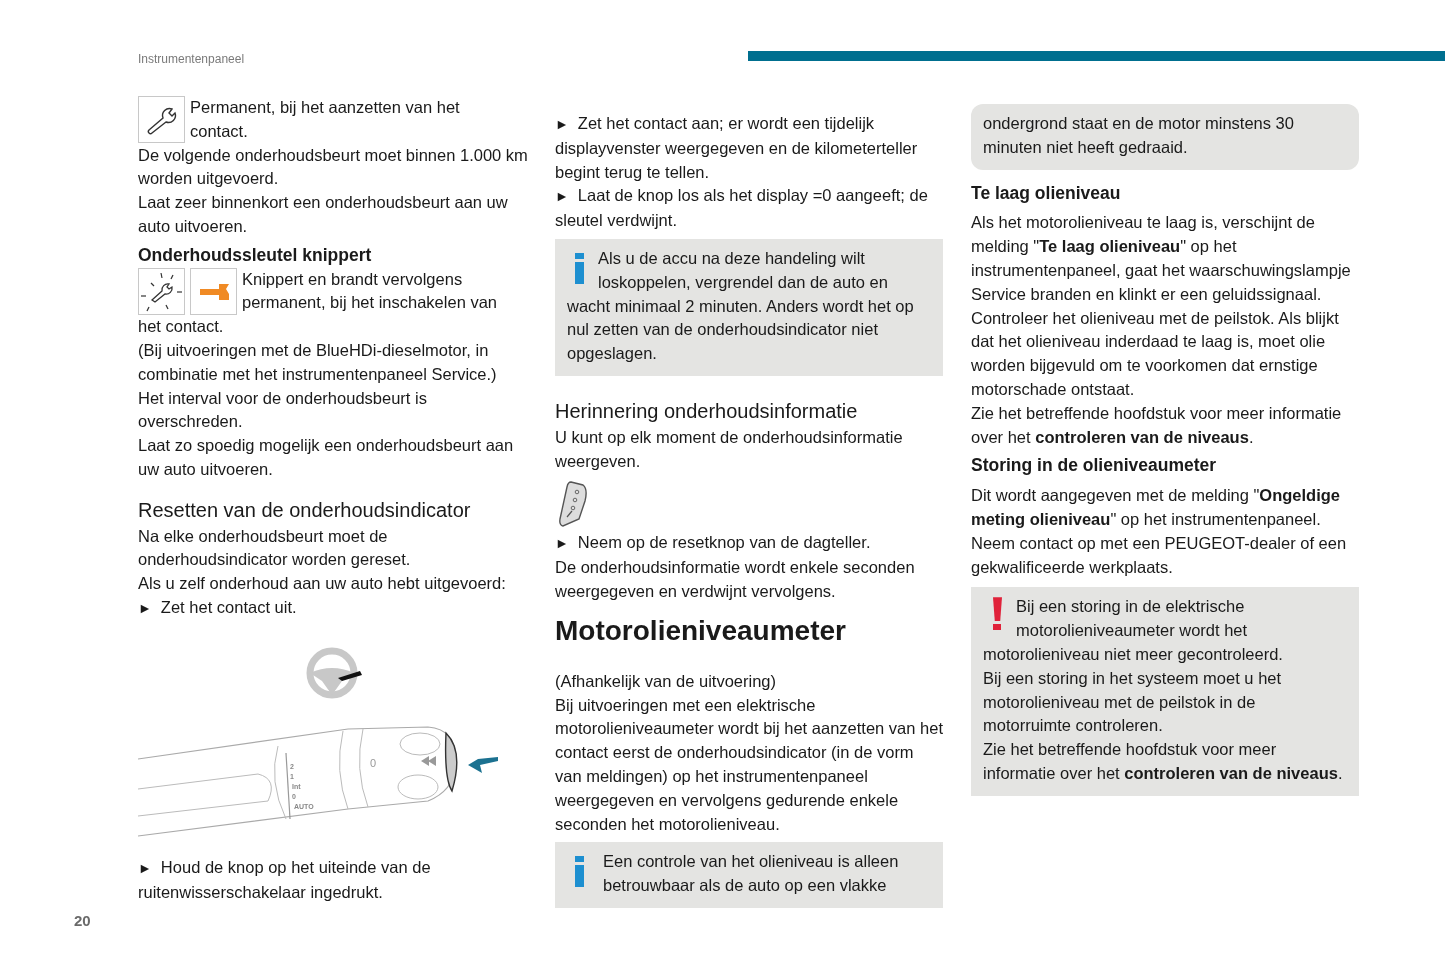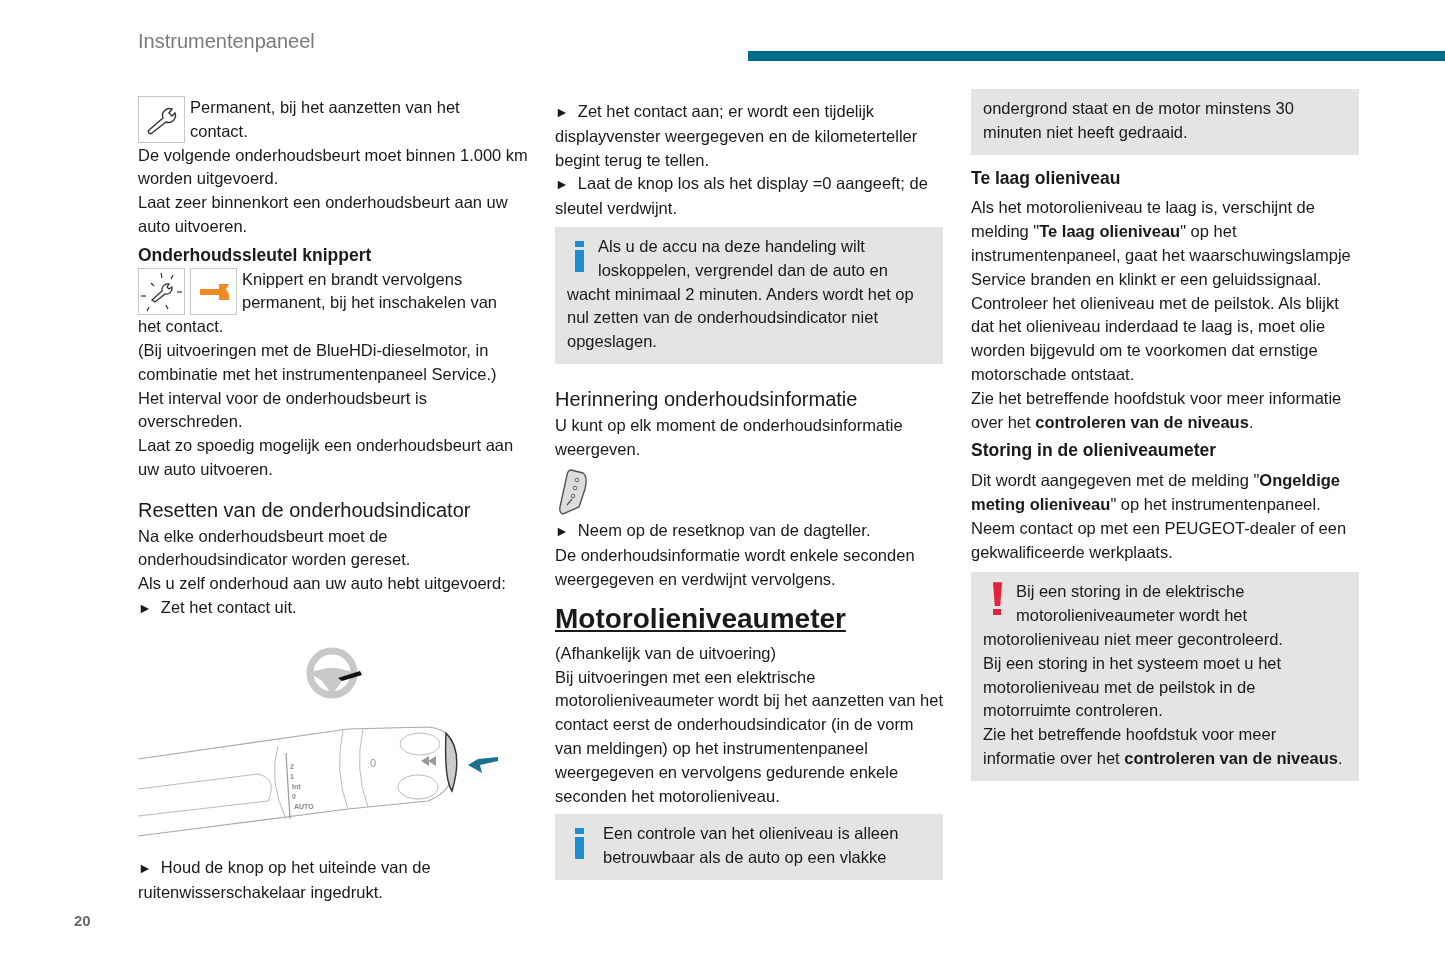--- a/index.html
+++ b/index.html
@@ -1,27 +1,27 @@
 <!DOCTYPE html>
 <html><head>
 <meta charset="utf-8">
 <style>
   html,body{margin:0;padding:0;background:#fff;}
   body{width:1445px;height:963px;position:relative;overflow:hidden;font-family:"Liberation Sans",sans-serif;color:#1a1a1a;}
-  .hdr-title{position:absolute;left:138px;top:30px;font-size:20px;color:#7a7a7a;text-align:right;}
+  .hdr-title{position:absolute;left:138px;top:52px;font-size:12px;color:#7a7a7a;text-align:right;}
   .hdr-bar{position:absolute;left:748px;top:51px;width:697px;height:10px;background:#006f8f;}
   .pageno{position:absolute;left:74px;top:912px;font-size:15px;font-weight:bold;color:#6a6a6a;}
   .col{position:absolute;font-size:16.5px;line-height:23.8px;}
   .c1{left:138px;top:96px;width:390px;}
-  .c2{left:555px;top:100px;width:388px;}
+  .c2{left:555px;top:112px;width:388px;}
   .c3{left:971px;top:89px;width:388px;}
   p{margin:0;}
   .h3{font-weight:bold;font-size:17.5px;margin-top:5px;}
   .h2{font-weight:normal;font-size:20px;margin-top:17px;margin-bottom:2px;}
-  .h1{font-weight:bold;font-size:28px;margin-top:10px;margin-bottom:6px;line-height:34px;text-decoration:underline;}
+  .h1{font-weight:bold;font-size:28px;margin-top:10px;margin-bottom:22px;line-height:34px;}
   .bullet::before{content:"\25BA";font-size:14px;margin-right:9px;}
   .box{background:#e4e4e2;padding:8px 12px 10px 12px;margin:6px 0;}
   .iconbox{display:inline-block;width:47px;height:47px;border:1px solid #c8c8c8;box-sizing:border-box;vertical-align:top;margin-right:5px;position:relative;}
   .iconrow{display:flex;align-items:center;}
   .info-i{float:left;width:9px;margin:6px 14px 0 8px;}
   .info-i .dot{width:9px;height:6px;background:#1d8fd0;margin-bottom:3px;}
   .info-i .stem{width:9px;height:22px;background:#1d8fd0;}
   .warn{float:left;width:9px;margin:2px 14px 0 10px;}
   .warn .bar{width:9px;height:24px;background:#e0223a;clip-path:polygon(0 0,100% 0,80% 100%,20% 100%);}
   .warn .dot{width:8px;height:6px;background:#e0223a;margin-top:3px;}
@@ -135,21 +135,21 @@
   <div class="box" style="">
     <div class="info-i">
         <div class="dot"></div>
         <div class="stem"></div>
       </div>
     <p style="padding-left:36px;">Een controle van het olieniveau is alleen betrouwbaar als de auto op een vlakke</p>
   </div>
 </div>
 
 <div class="col c3">
-  <div class="box" style="margin-top:0;">
+  <div class="box" style="margin-top:15px;border-radius:12px;">
     <p>ondergrond staat en de motor minstens 30 minuten niet heeft gedraaid.</p>
   </div>
   <p class="h3" style="margin-top:12px;margin-bottom:6px;">Te laag olieniveau</p>
   <p><span>Als het motorolieniveau te laag is, verschijnt de melding "</span><b>Te laag olieniveau</b><span>" op het instrumentenpaneel, gaat het waarschuwingslampje Service branden en klinkt er een geluidssignaal.</span></p>
   <p>Controleer het olieniveau met de peilstok. Als blijkt dat het olieniveau inderdaad te laag is, moet olie worden bijgevuld om te voorkomen dat ernstige motorschade ontstaat.</p>
   <p><span>Zie het betreffende hoofdstuk voor meer informatie over het </span><b>controleren van de niveaus</b><span>.</span></p>
   <p class="h3" style="margin-bottom:6px;">Storing in de olieniveaumeter</p>
   <p><span>Dit wordt aangegeven met de melding "</span><b>Ongeldige meting olieniveau</b><span>" op het instrumentenpaneel.</span></p>
   <p>Neem contact op met een PEUGEOT-dealer of een gekwalificeerde werkplaats.</p>
   <div class="box" style="margin-top:8px;">

